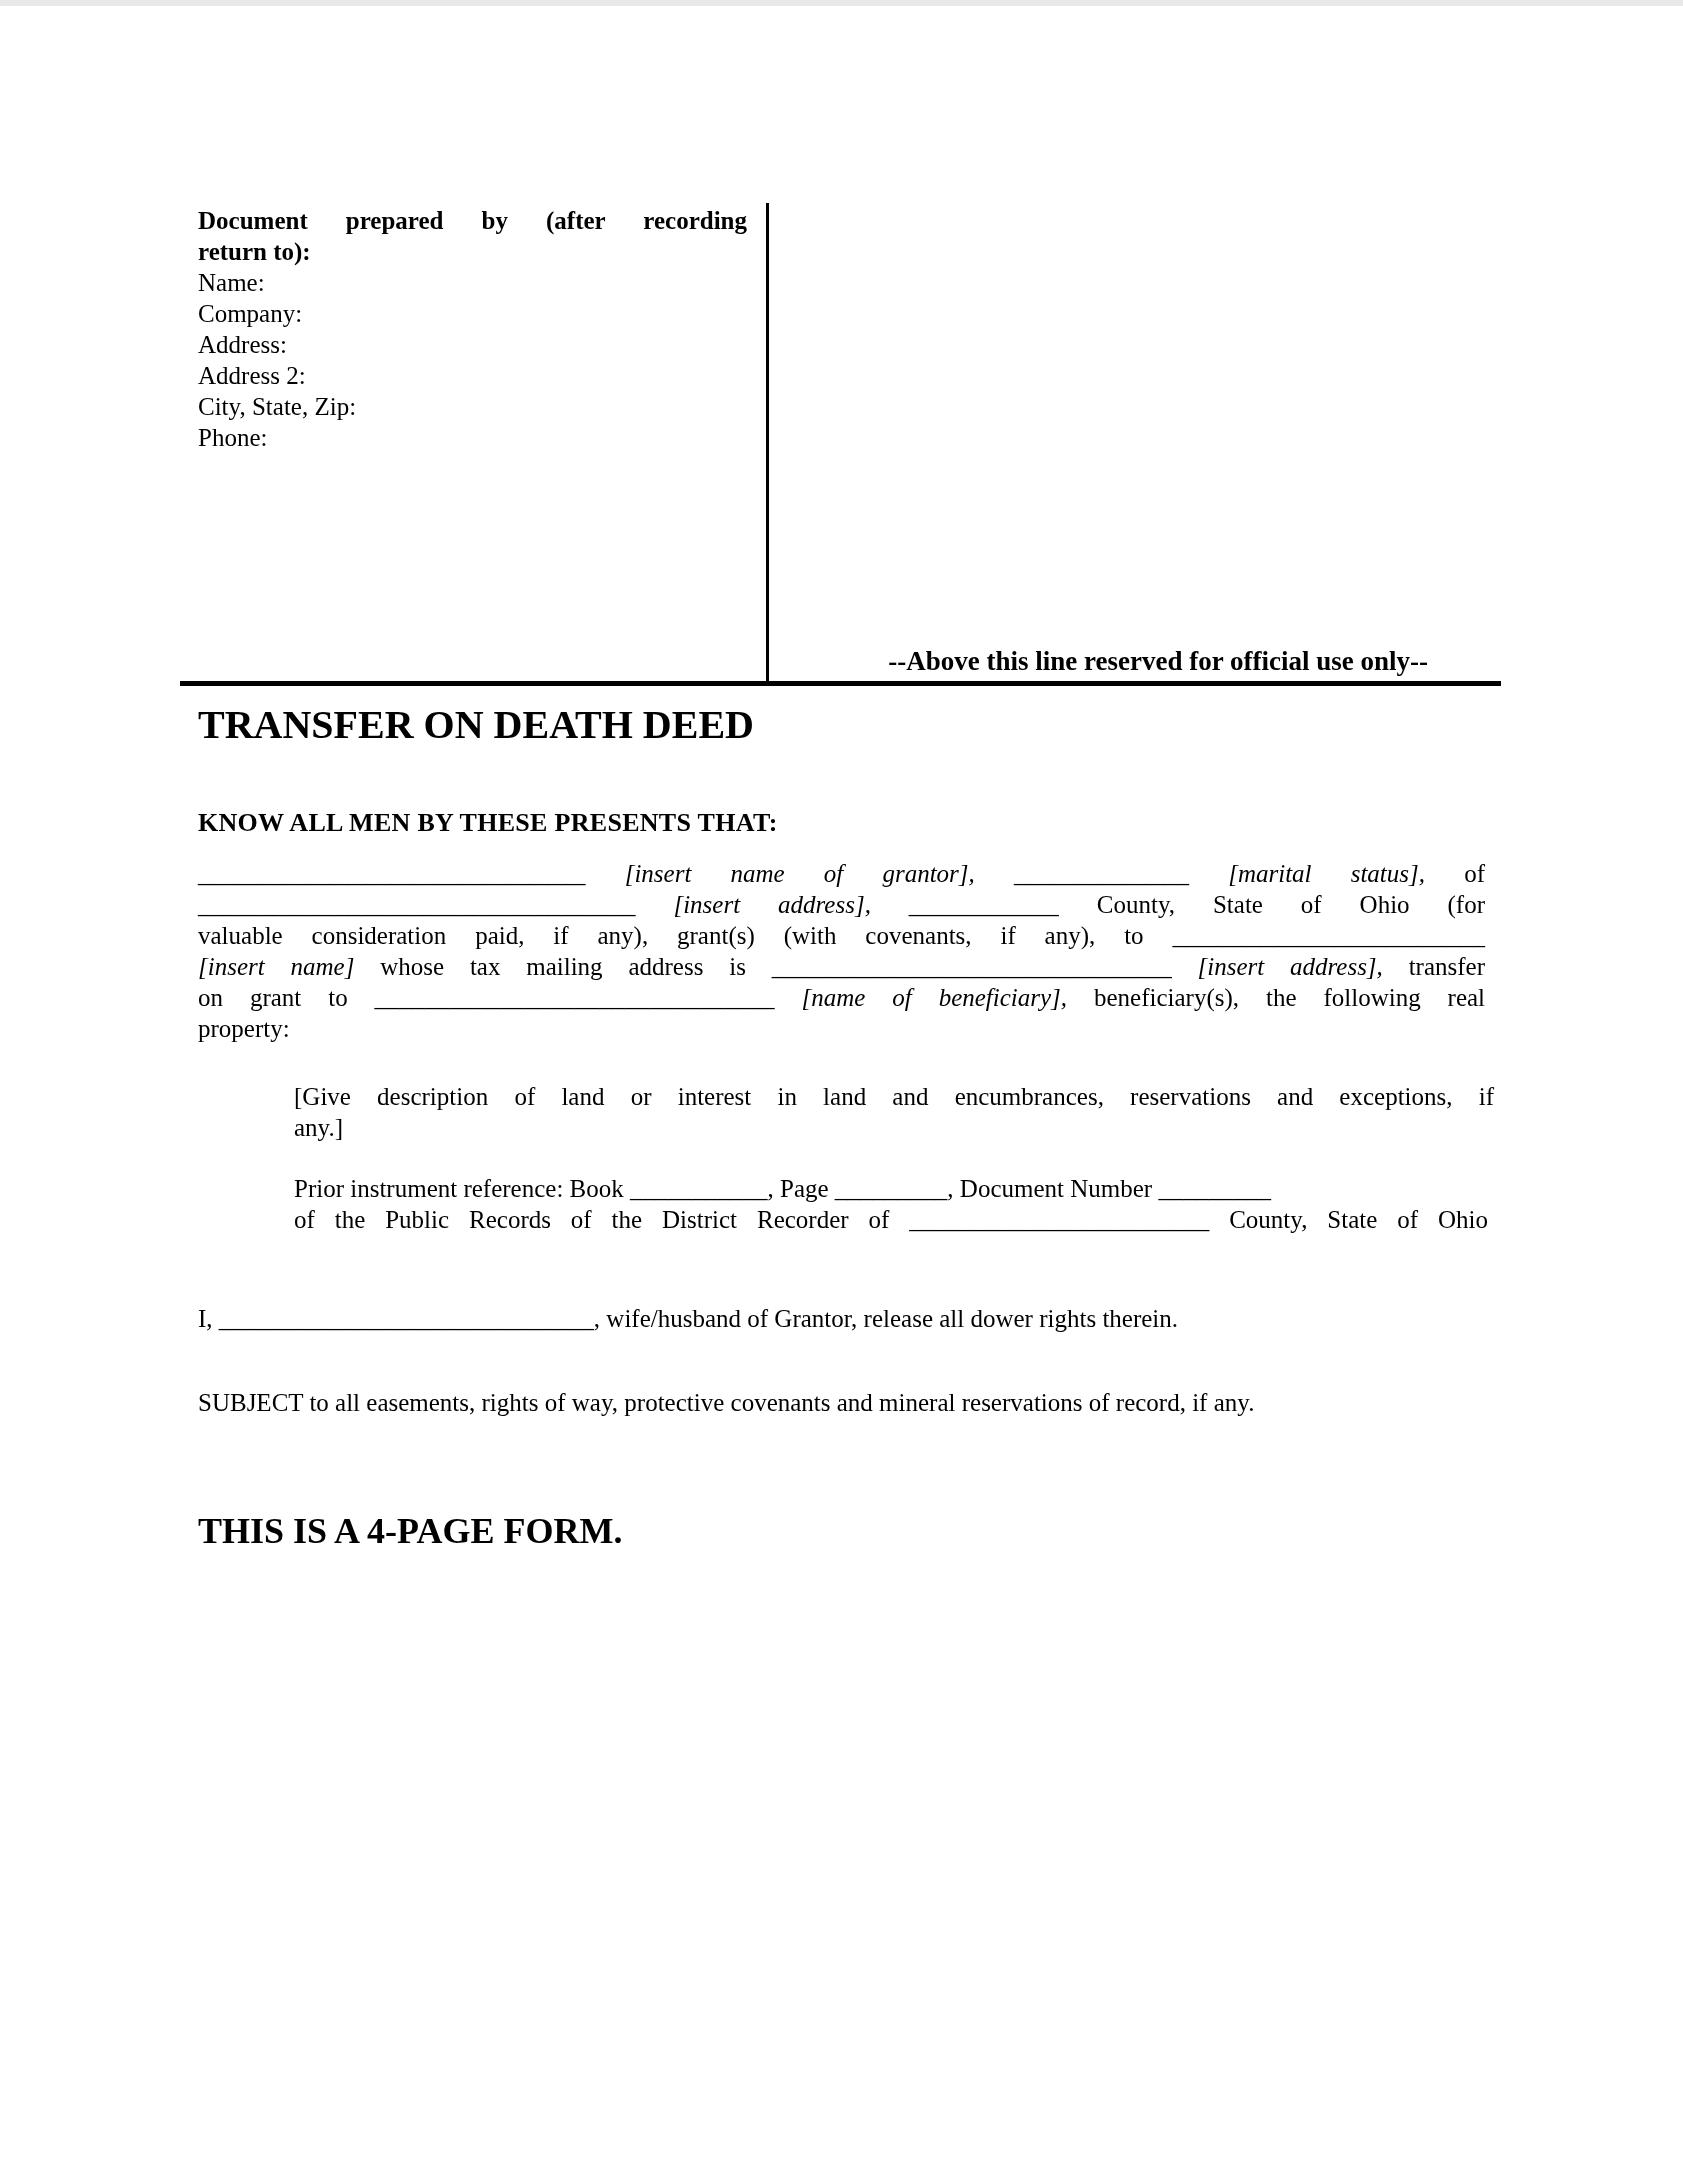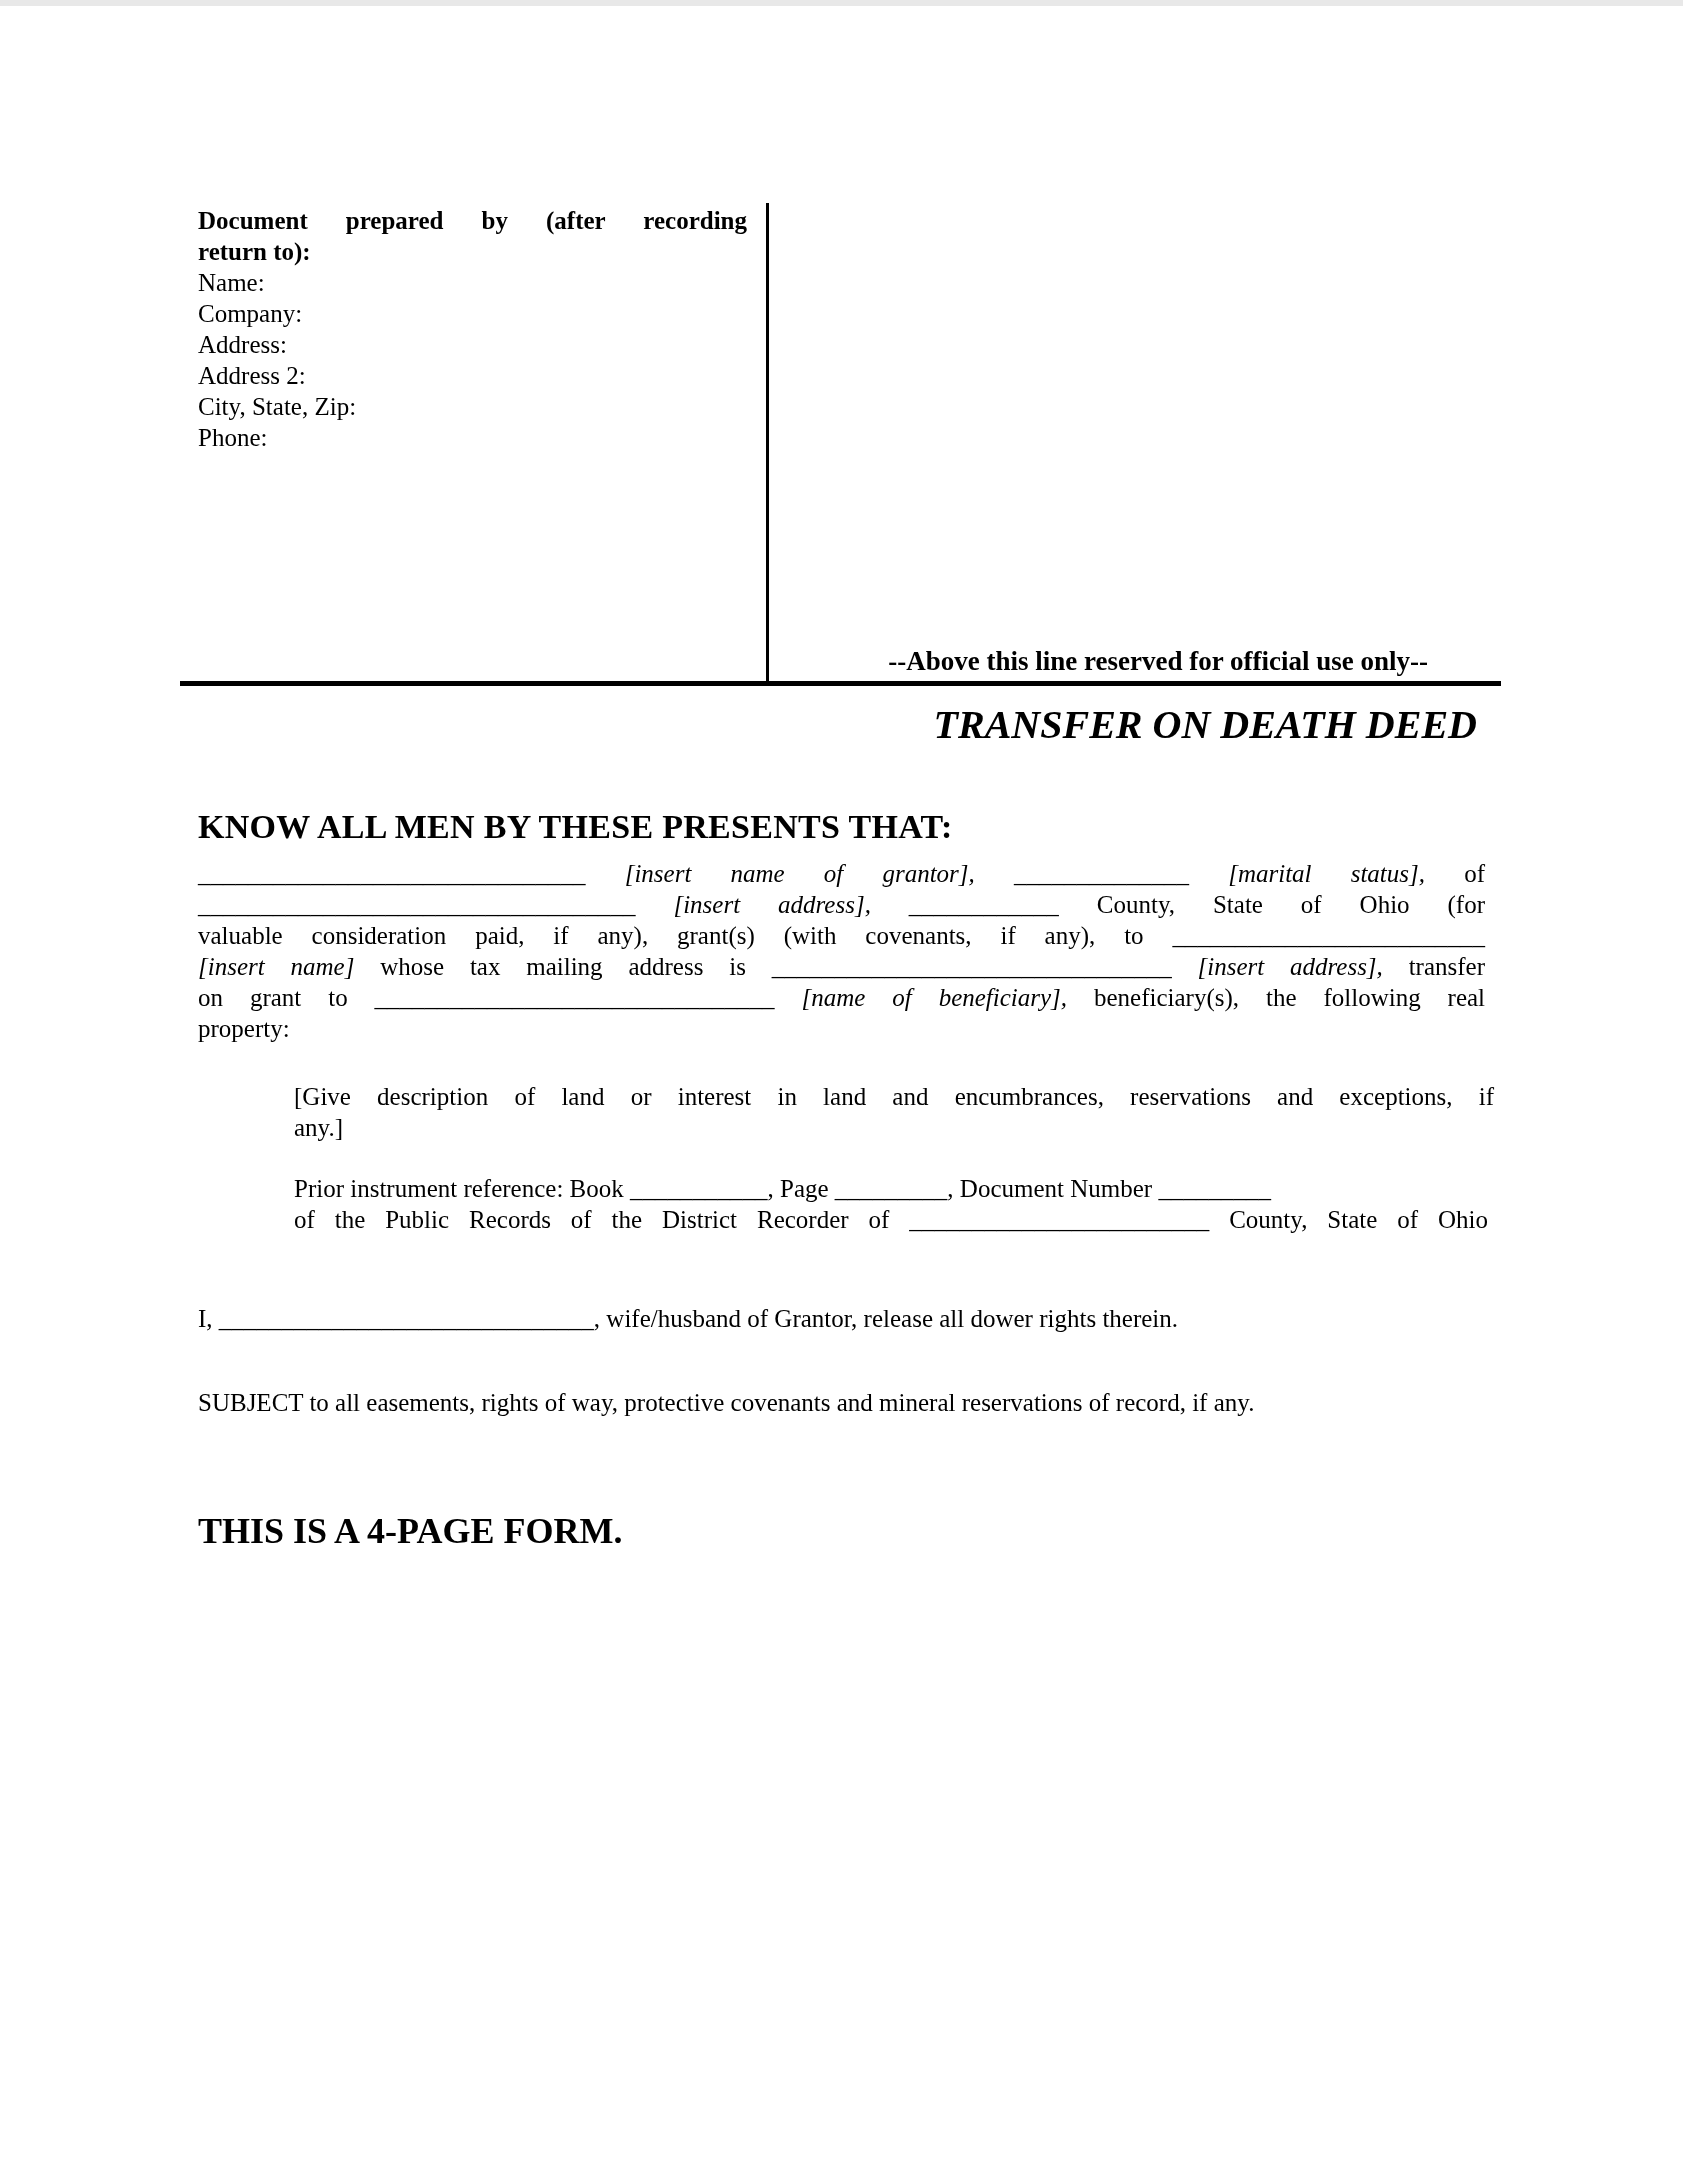--- a/index.html
+++ b/index.html
@@ -37,32 +37,31 @@
   }
   .official-note {
     position: absolute;
     right: 73px; bottom: 4px;
     font-size: 27px;
     font-weight: bold;
   }
 
   .doc-title {
     position: absolute;
-    left: 190px; top: 697px;
+    left: 198px; top: 697px;
     width: 1287px;
-    text-align: right;
+    text-align: left;
     font-size: 40px;
     line-height: 1.1;
     font-weight: bold;
-    font-style: italic;
   }
   .presents-heading {
     position: absolute;
     left: 198px; top: 802px;
-    font-size: 34px;
+    font-size: 26px;
     font-weight: bold;
     letter-spacing: 0.3px;
   }
   .grant-clause   { position: absolute; left: 198px; top: 852px;  width: 1287px; }
   .desc-block     { position: absolute; left: 294px; top: 1075px; width: 1200px; }
   .prior-block    { position: absolute; left: 294px; top: 1167px; width: 1194px; }
   .dower-line     { position: absolute; left: 198px; top: 1297px; width: 1386px; }
   .subject-line   { position: absolute; left: 198px; top: 1381px; width: 1386px; }
   .page-count {
     position: absolute;

